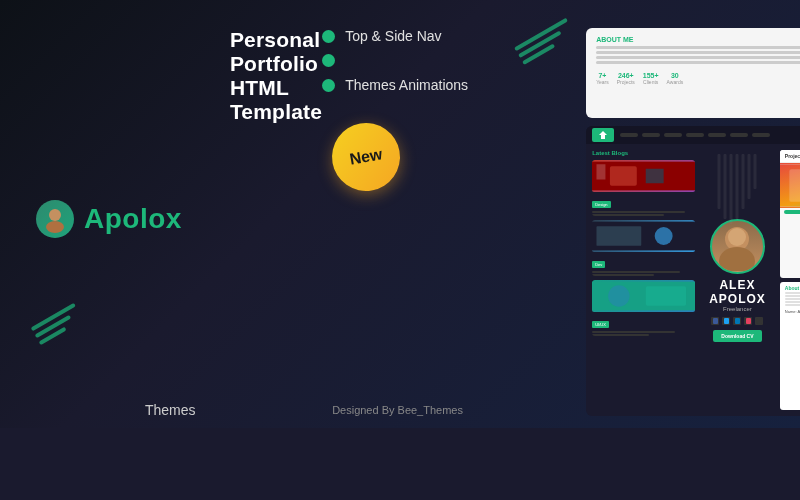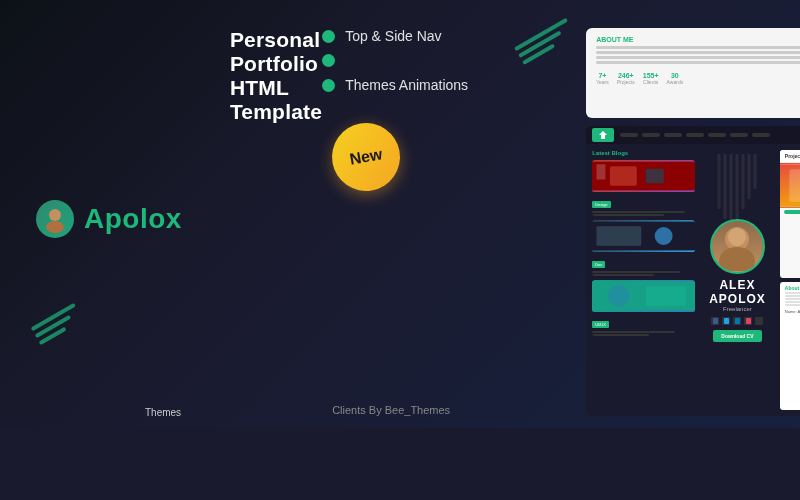--- a/index.html
+++ b/index.html
@@ -488,21 +488,21 @@
       font-weight: 800;
       padding: 2px 4px;
       border-radius: 2px;
     }
 
     
     .themes-label {
       position: absolute;
       bottom: 10px;
       left: 145px;
-      font-size: 10px;
+      font-size: 14px;
       color: #ccc;
       font-weight: 400;
     }
   </style>
 </head>
 <body>
 
 <div class="main-container">
 
   <div class="deco-lines-top">
@@ -542,21 +542,21 @@
           <div class="feature-dot"></div>
         </div>
         <div class="feature-item">
           <div class="feature-dot"></div>
           <span class="feature-text">Themes Animations</span>
         </div>
       </div>
 
       <div class="new-badge">New</div>
 
-      <div class="designed-by">Clients By Bee_Themes</div>
+      <div class="designed-by">Designed By Bee_Themes</div>
 
     </div>
 
     <div class="right-panel">
 
       <div class="preview-top">
         <div class="preview-top-content">
           <div class="preview-about-label">ABOUT ME</div>
           <div class="preview-text-lines">
             <div class="preview-line" style="width:90%"></div>

